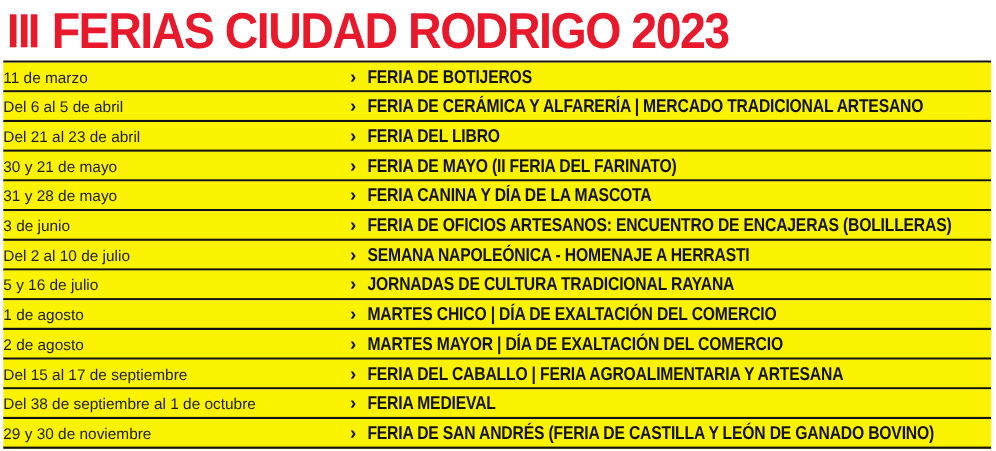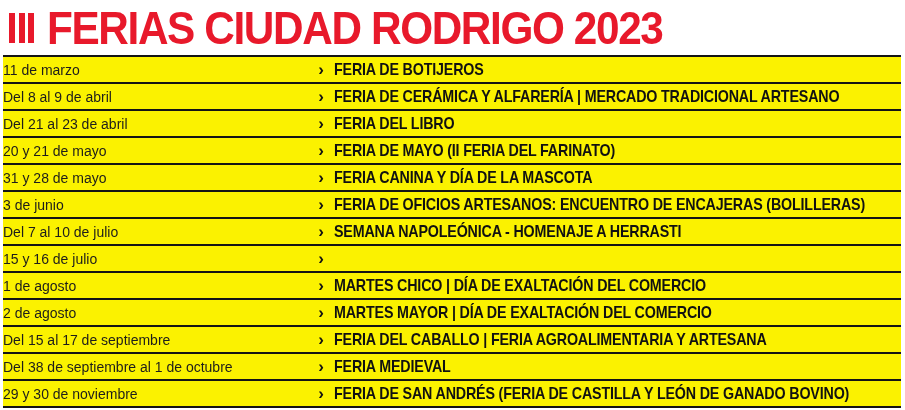--- a/index.html
+++ b/index.html
@@ -91,58 +91,59 @@
 </div>
 
 <div class="schedule">
   <div class="row">
     <span class="date">11 de marzo</span>
     <span class="arrow">›</span>
     <span class="event"><span class="cond">FERIA DE BOTIJEROS</span></span>
   </div>
 
   <div class="row">
-    <span class="date">Del 8 al 9 de abril</span>
+    <span class="date">Del 6 al 5 de abril</span>
     <span class="arrow">›</span>
     <span class="event"><span class="cond">FERIA DE CERÁMICA Y ALFARERÍA | MERCADO TRADICIONAL ARTESANO</span></span>
   </div>
 
   <div class="row">
     <span class="date">Del 21 al 23 de abril</span>
     <span class="arrow">›</span>
     <span class="event"><span class="cond">FERIA DEL LIBRO</span></span>
   </div>
 
   <div class="row">
-    <span class="date">20 y 21 de mayo</span>
+    <span class="date">30 y 21 de mayo</span>
     <span class="arrow">›</span>
     <span class="event"><span class="cond">FERIA DE MAYO (II FERIA DEL FARINATO)</span></span>
   </div>
 
   <div class="row">
     <span class="date">31 y 28 de mayo</span>
     <span class="arrow">›</span>
     <span class="event"><span class="cond">FERIA CANINA Y DÍA DE LA MASCOTA</span></span>
   </div>
 
   <div class="row">
     <span class="date">3 de junio</span>
     <span class="arrow">›</span>
     <span class="event"><span class="cond">FERIA DE OFICIOS ARTESANOS: ENCUENTRO DE ENCAJERAS (BOLILLERAS)</span></span>
   </div>
 
   <div class="row">
-    <span class="date">Del 7 al 10 de julio</span>
+    <span class="date">Del 2 al 10 de julio</span>
     <span class="arrow">›</span>
     <span class="event"><span class="cond">SEMANA NAPOLEÓNICA - HOMENAJE A HERRASTI</span></span>
   </div>
 
   <div class="row">
-    <span class="date">15 y 16 de julio</span>
+    <span class="date">5 y 16 de julio</span>
     <span class="arrow">›</span>
+    <span class="event"><span class="cond">JORNADAS DE CULTURA TRADICIONAL RAYANA</span></span>
   </div>
 
   <div class="row">
     <span class="date">1 de agosto</span>
     <span class="arrow">›</span>
     <span class="event"><span class="cond">MARTES CHICO | DÍA DE EXALTACIÓN DEL COMERCIO</span></span>
   </div>
 
   <div class="row">
     <span class="date">2 de agosto</span>

